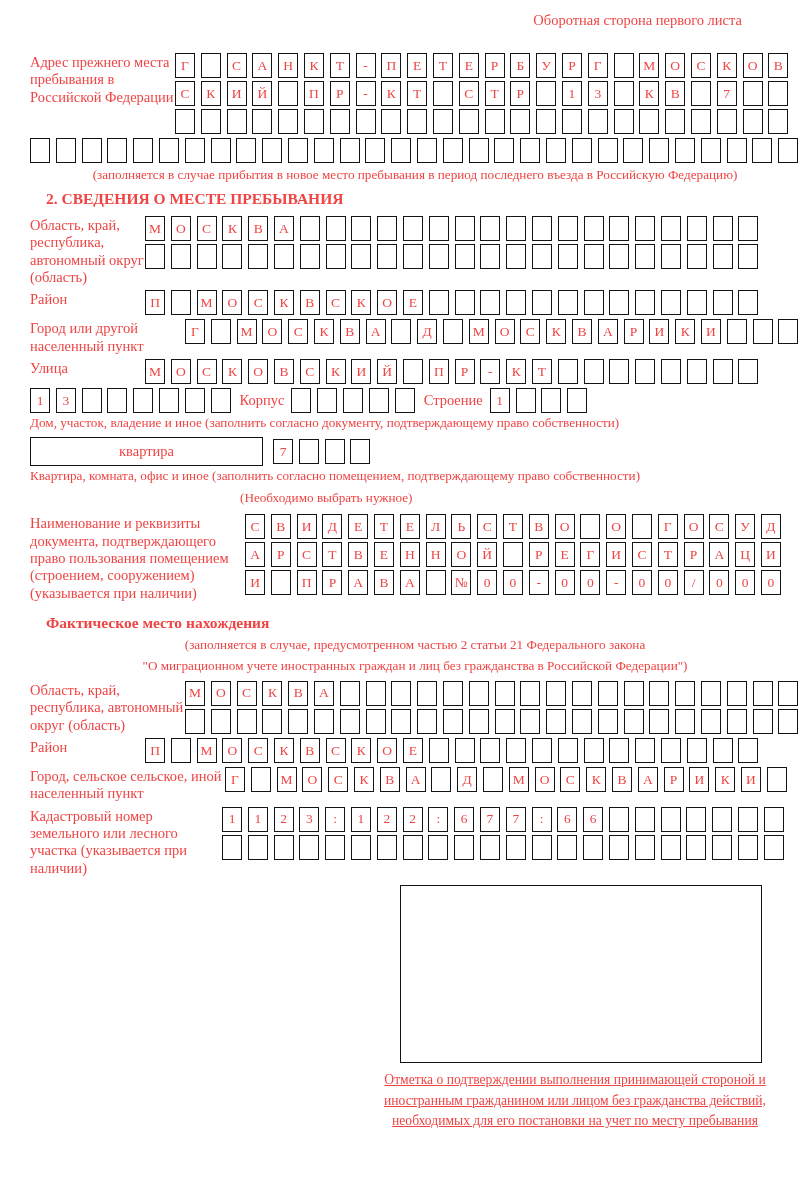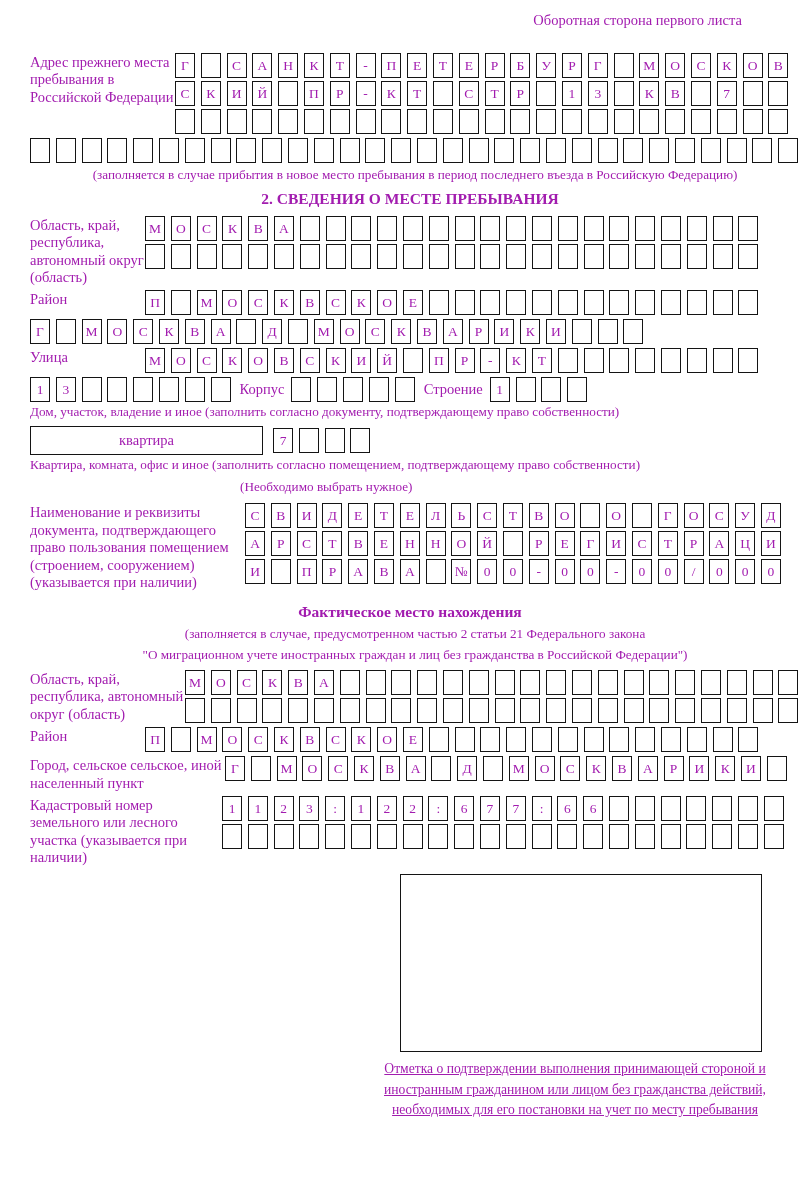--- a/index.html
+++ b/index.html
@@ -1,39 +1,39 @@
 <!DOCTYPE html>
 <html><head>
 <meta charset="utf-8">
 <style>
   html,body{margin:0;padding:0;background:#fff;}
   .page{
     width:800px;height:1180px;box-sizing:border-box;
     padding:12px 0 0 30px;overflow:hidden;
     font-family:"Liberation Serif","DejaVu Serif",serif;
-    color:#a21caf;font-size:14px;position:relative;background:#fff;
+    color:#ef4444;font-size:14px;position:relative;background:#fff;
   }
   .header-note{text-align:right;padding-right:58px;font-size:14.5px;margin-bottom:24px;}
   .field{display:flex;margin-bottom:4px;}
   .flabel{flex:0 0 auto;line-height:1.2;padding-top:1px;font-size:14.5px;}
   .w115{flex-basis:115px;}
   .w145{flex-basis:145px;}
   .w155{flex-basis:155px;}
   .w192{flex-basis:192px;}
   .w195{flex-basis:195px;}
   .w215{flex-basis:215px;}
   .rows{display:flex;flex-direction:column;gap:3px;}
   .cell-row{display:flex;gap:5.8px;}
   .cell{
     flex:0 0 20px;width:20px;height:25px;border:1.8px solid #141414;
     box-sizing:border-box;display:flex;align-items:center;justify-content:center;
     font-size:13.5px;line-height:1;background:#fff;
   }
   .center-note{text-align:center;font-size:13.2px;margin:3px 0 4px;line-height:1.35;}
-  .sec-title{text-align:center;font-weight:bold;font-size:15.5px;margin:6px 4px 8px;padding-right:10px;}
+  .sec-title{font-weight:bold;font-size:15.5px;margin:6px 16px 8px;padding-right:10px;}
   .inline-row{display:flex;align-items:center;margin-bottom:2px;}
   .wide-box{border:1.8px solid #141414;height:29px;box-sizing:border-box;
     display:flex;align-items:center;justify-content:center;font-size:14.5px;background:#fff;}
   .dom-box{width:167px;margin-right:10px;}
   .kv-box{width:233px;margin-right:10px;}
   .mini-label{margin:0 7px 0 9px;font-size:14.5px;}
   .small-note{font-size:13.2px;margin:2px 0 6px;}
   .stay-row{display:flex;align-items:center;margin-top:4px;margin-bottom:2px;}
   .checkbox{width:23px;height:27px;border:1.8px solid #141414;box-sizing:border-box;
     display:flex;align-items:center;justify-content:center;font-size:15px;margin:0 10px;}
@@ -254,20 +254,21 @@
         <div class="cell"></div>
         <div class="cell"></div>
         <div class="cell"></div>
         <div class="cell"></div>
         <div class="cell"></div>
         <div class="cell"></div>
       </div>
   </div>
 
   <div class="field">
+    <div class="flabel w155">Город или другой населенный пункт</div>
     <div class="cell-row" style="align-self:flex-start;">
         <div class="cell">Г</div>
         <div class="cell"></div>
         <div class="cell">М</div>
         <div class="cell">О</div>
         <div class="cell">С</div>
         <div class="cell">К</div>
         <div class="cell">В</div>
         <div class="cell">А</div>
         <div class="cell"></div>

